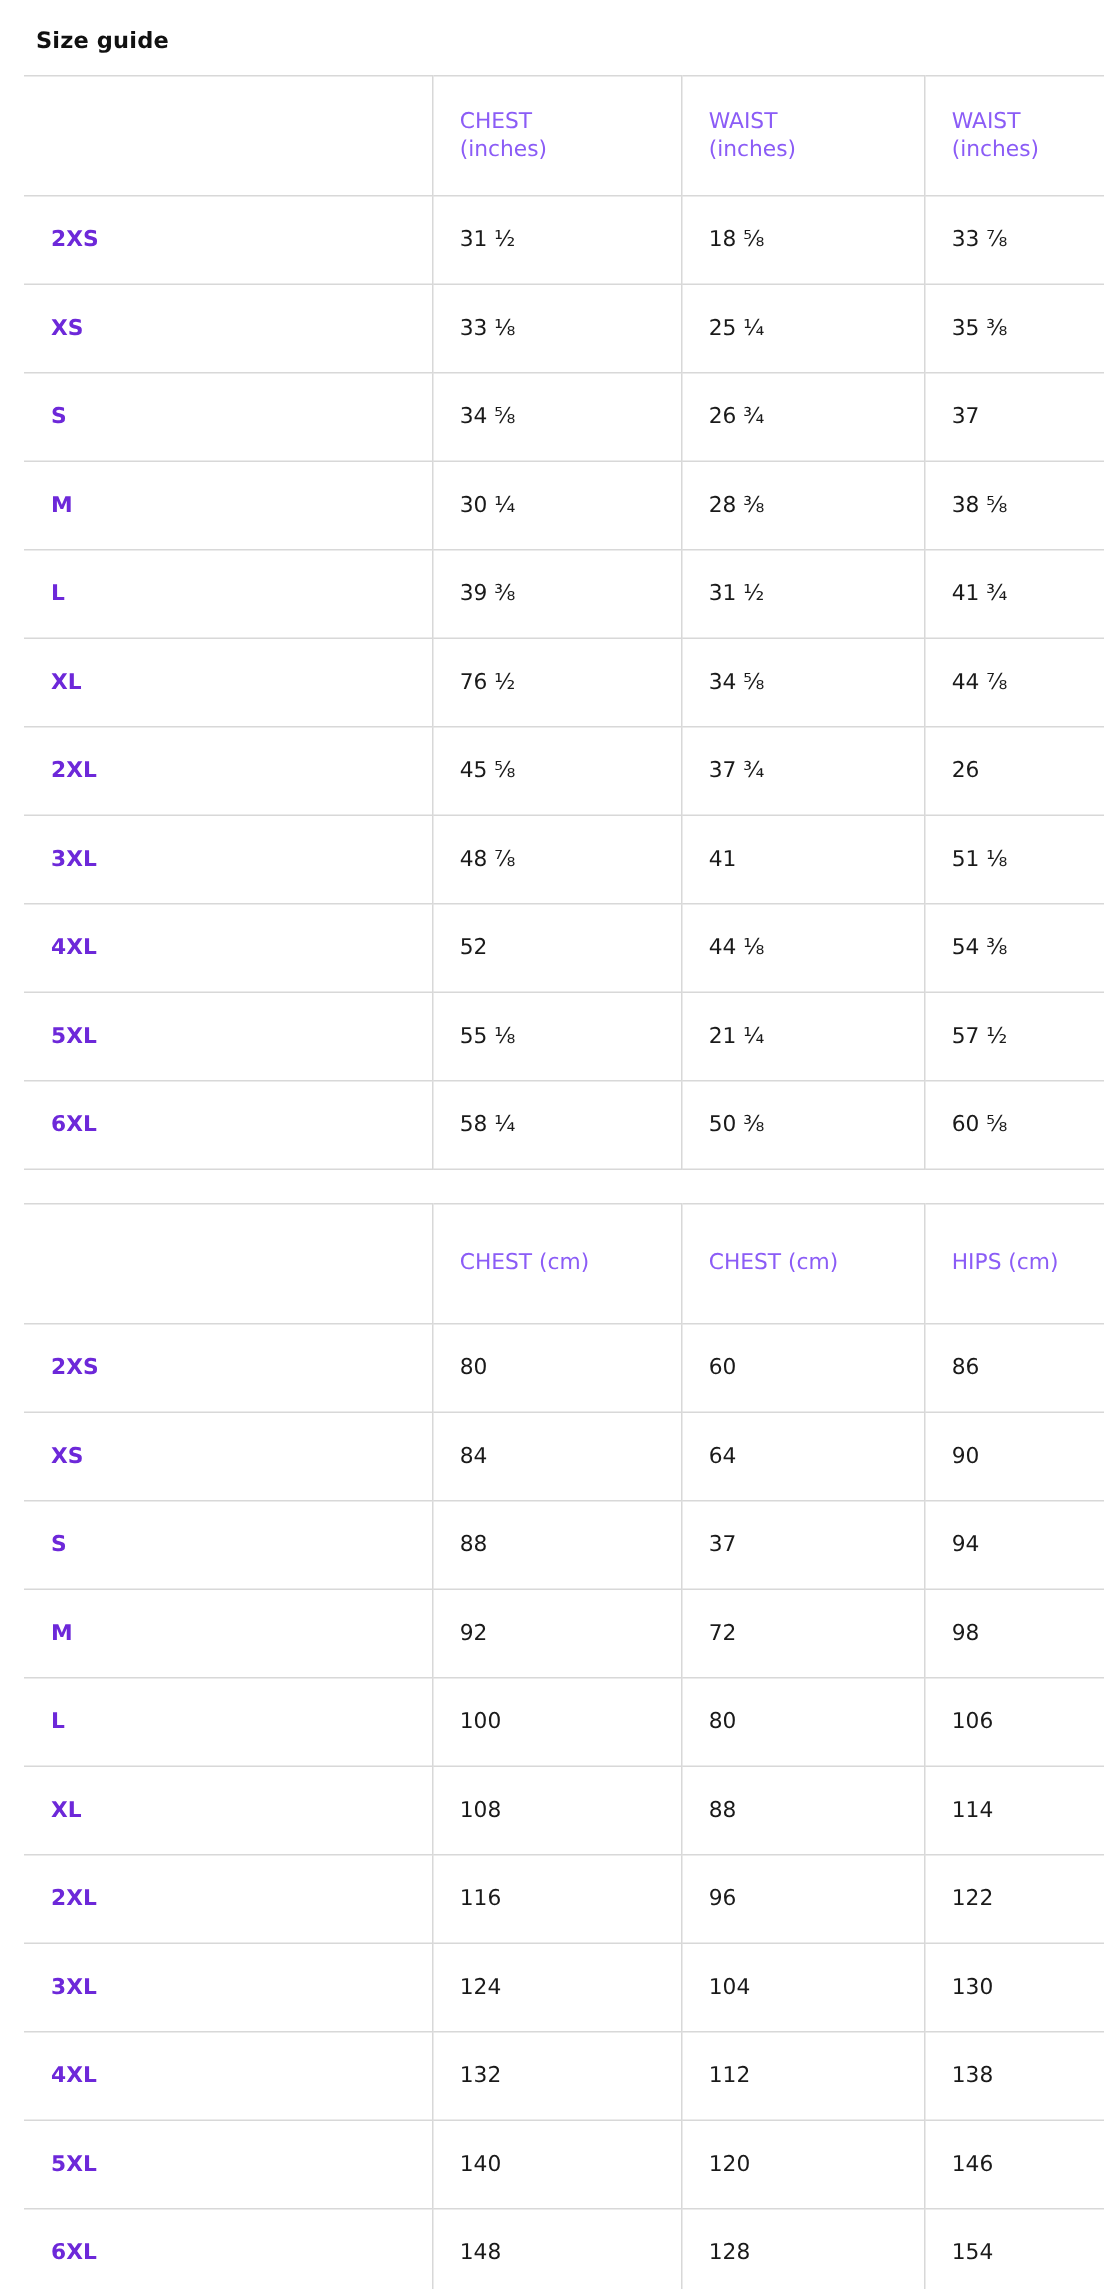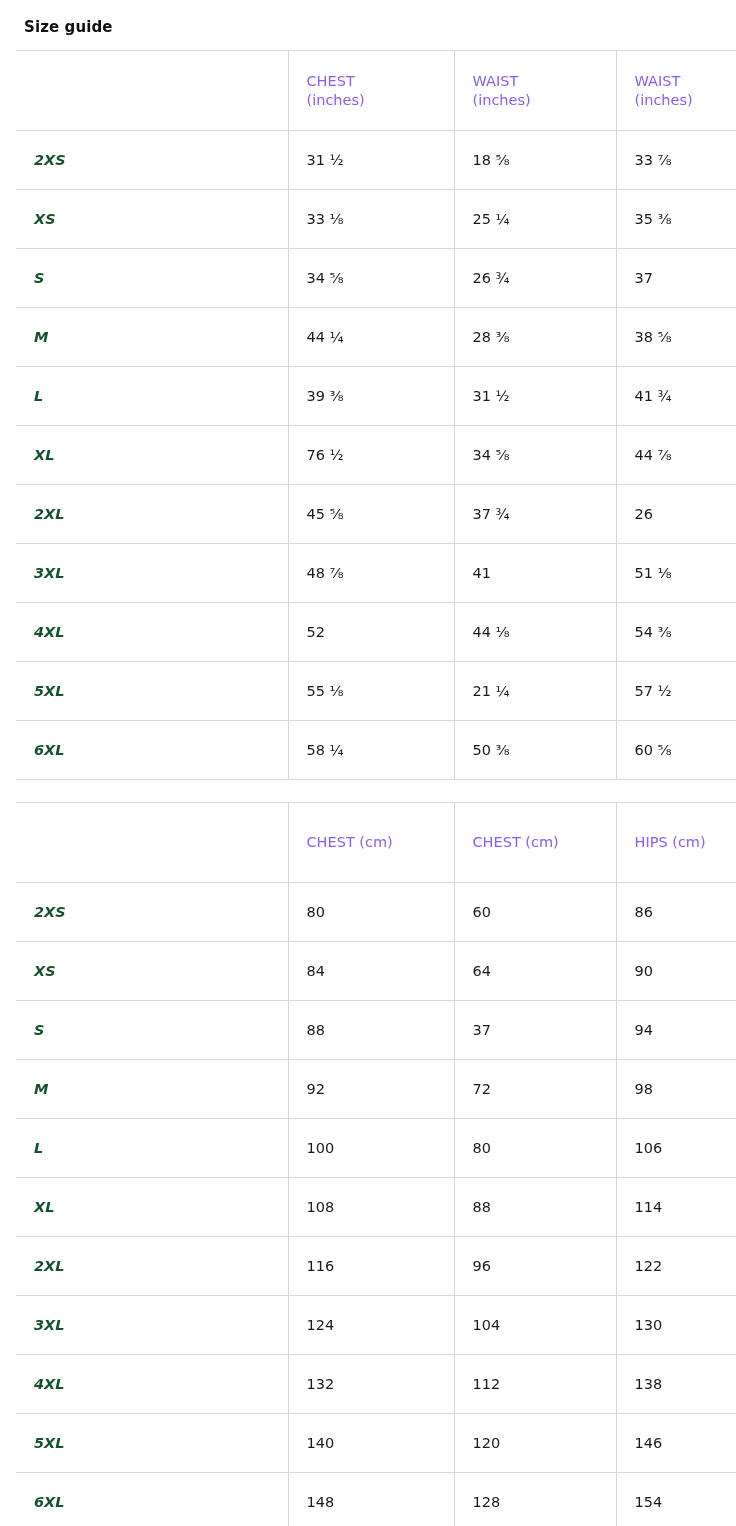--- a/index.html
+++ b/index.html
@@ -60,22 +60,21 @@
     height: 80px;
     line-height: 1.25;
     vertical-align: middle;
     margin-left: 32px;
   }
   table.size-table thead th.corner {
     border-right: 1px solid #d8d8d8;
   }
   table.size-table tbody th.row-label {
     font-weight: bold;
-    color: #14532d;
-    font-style: italic;
+    color: #6d28d9;
   }
   .tbl-gap {
     height: 22px;
   }
   .hdr-2line { display: block; }
 </style>
 </head>
 <body>
 
 <div class="page">
@@ -120,21 +119,21 @@
         <td>35 ⅜</td>
       </tr>
       <tr>
         <th class="row-label">S</th>
         <td>34 ⅝</td>
         <td>26 ¾</td>
         <td>37</td>
       </tr>
       <tr>
         <th class="row-label">M</th>
-        <td>44 ¼</td>
+        <td>30 ¼</td>
         <td>28 ⅜</td>
         <td>38 ⅝</td>
       </tr>
       <tr>
         <th class="row-label">L</th>
         <td>39 ⅜</td>
         <td>31 ½</td>
         <td>41 ¾</td>
       </tr>
       <tr>

